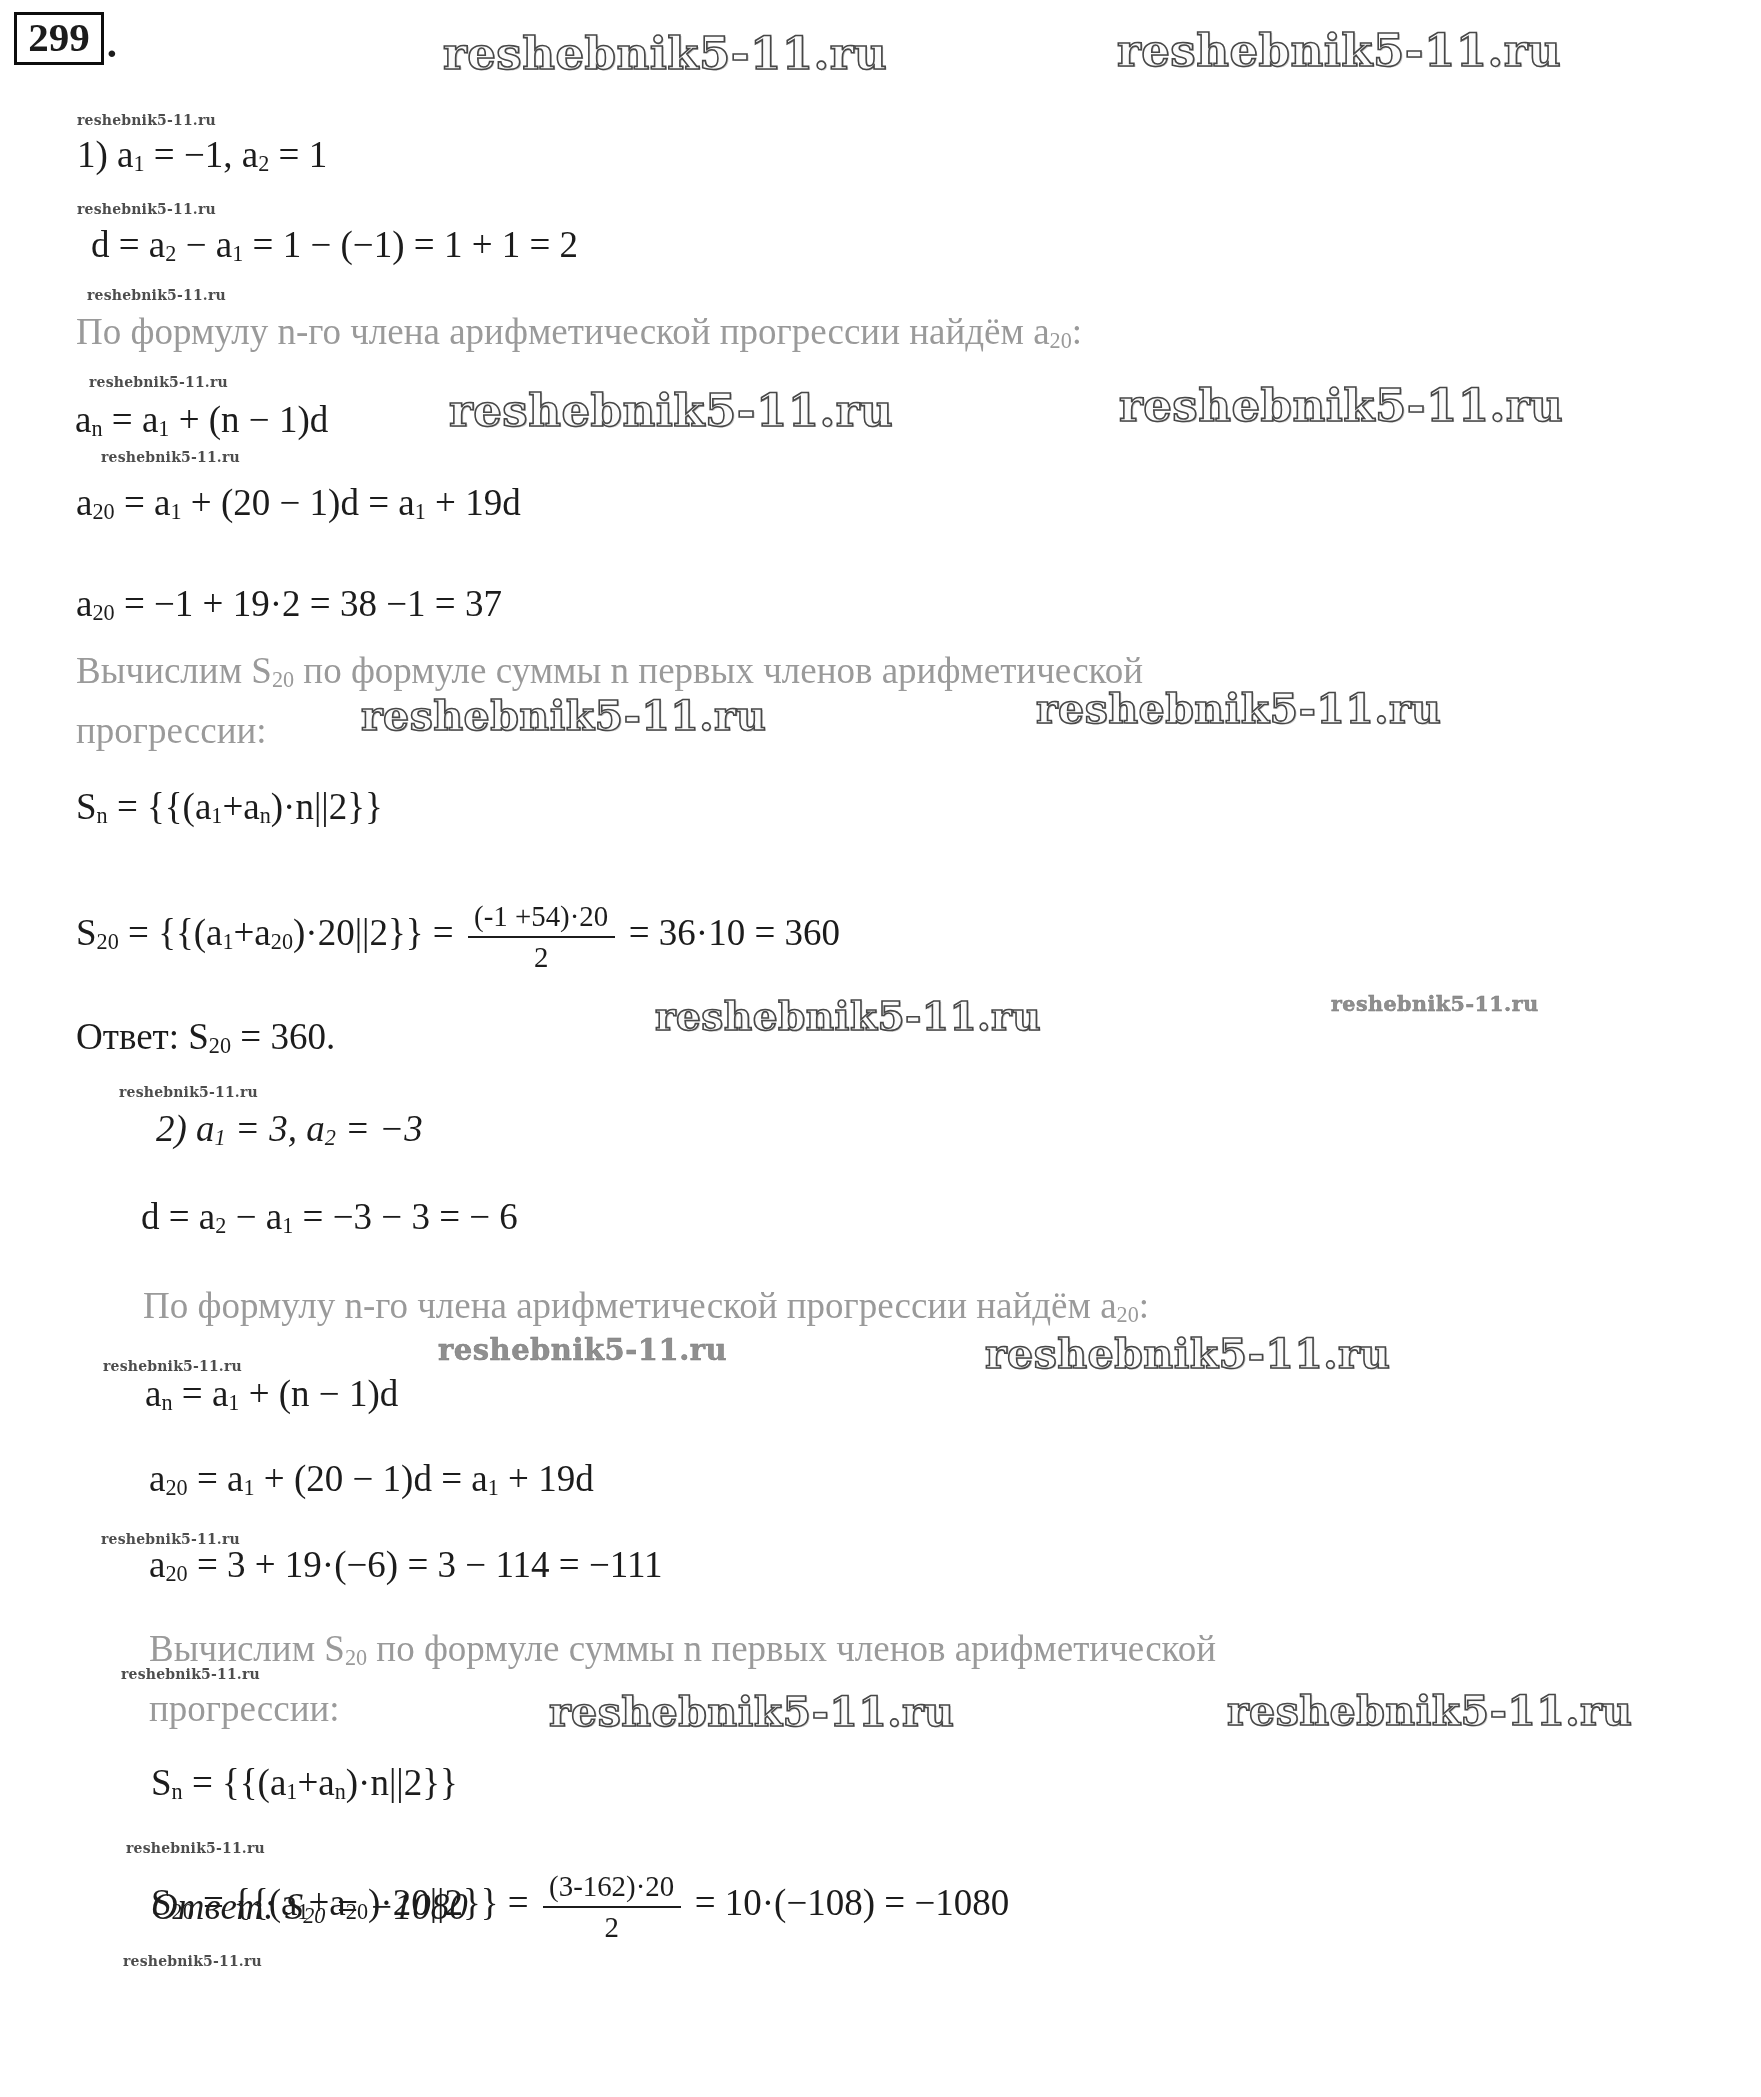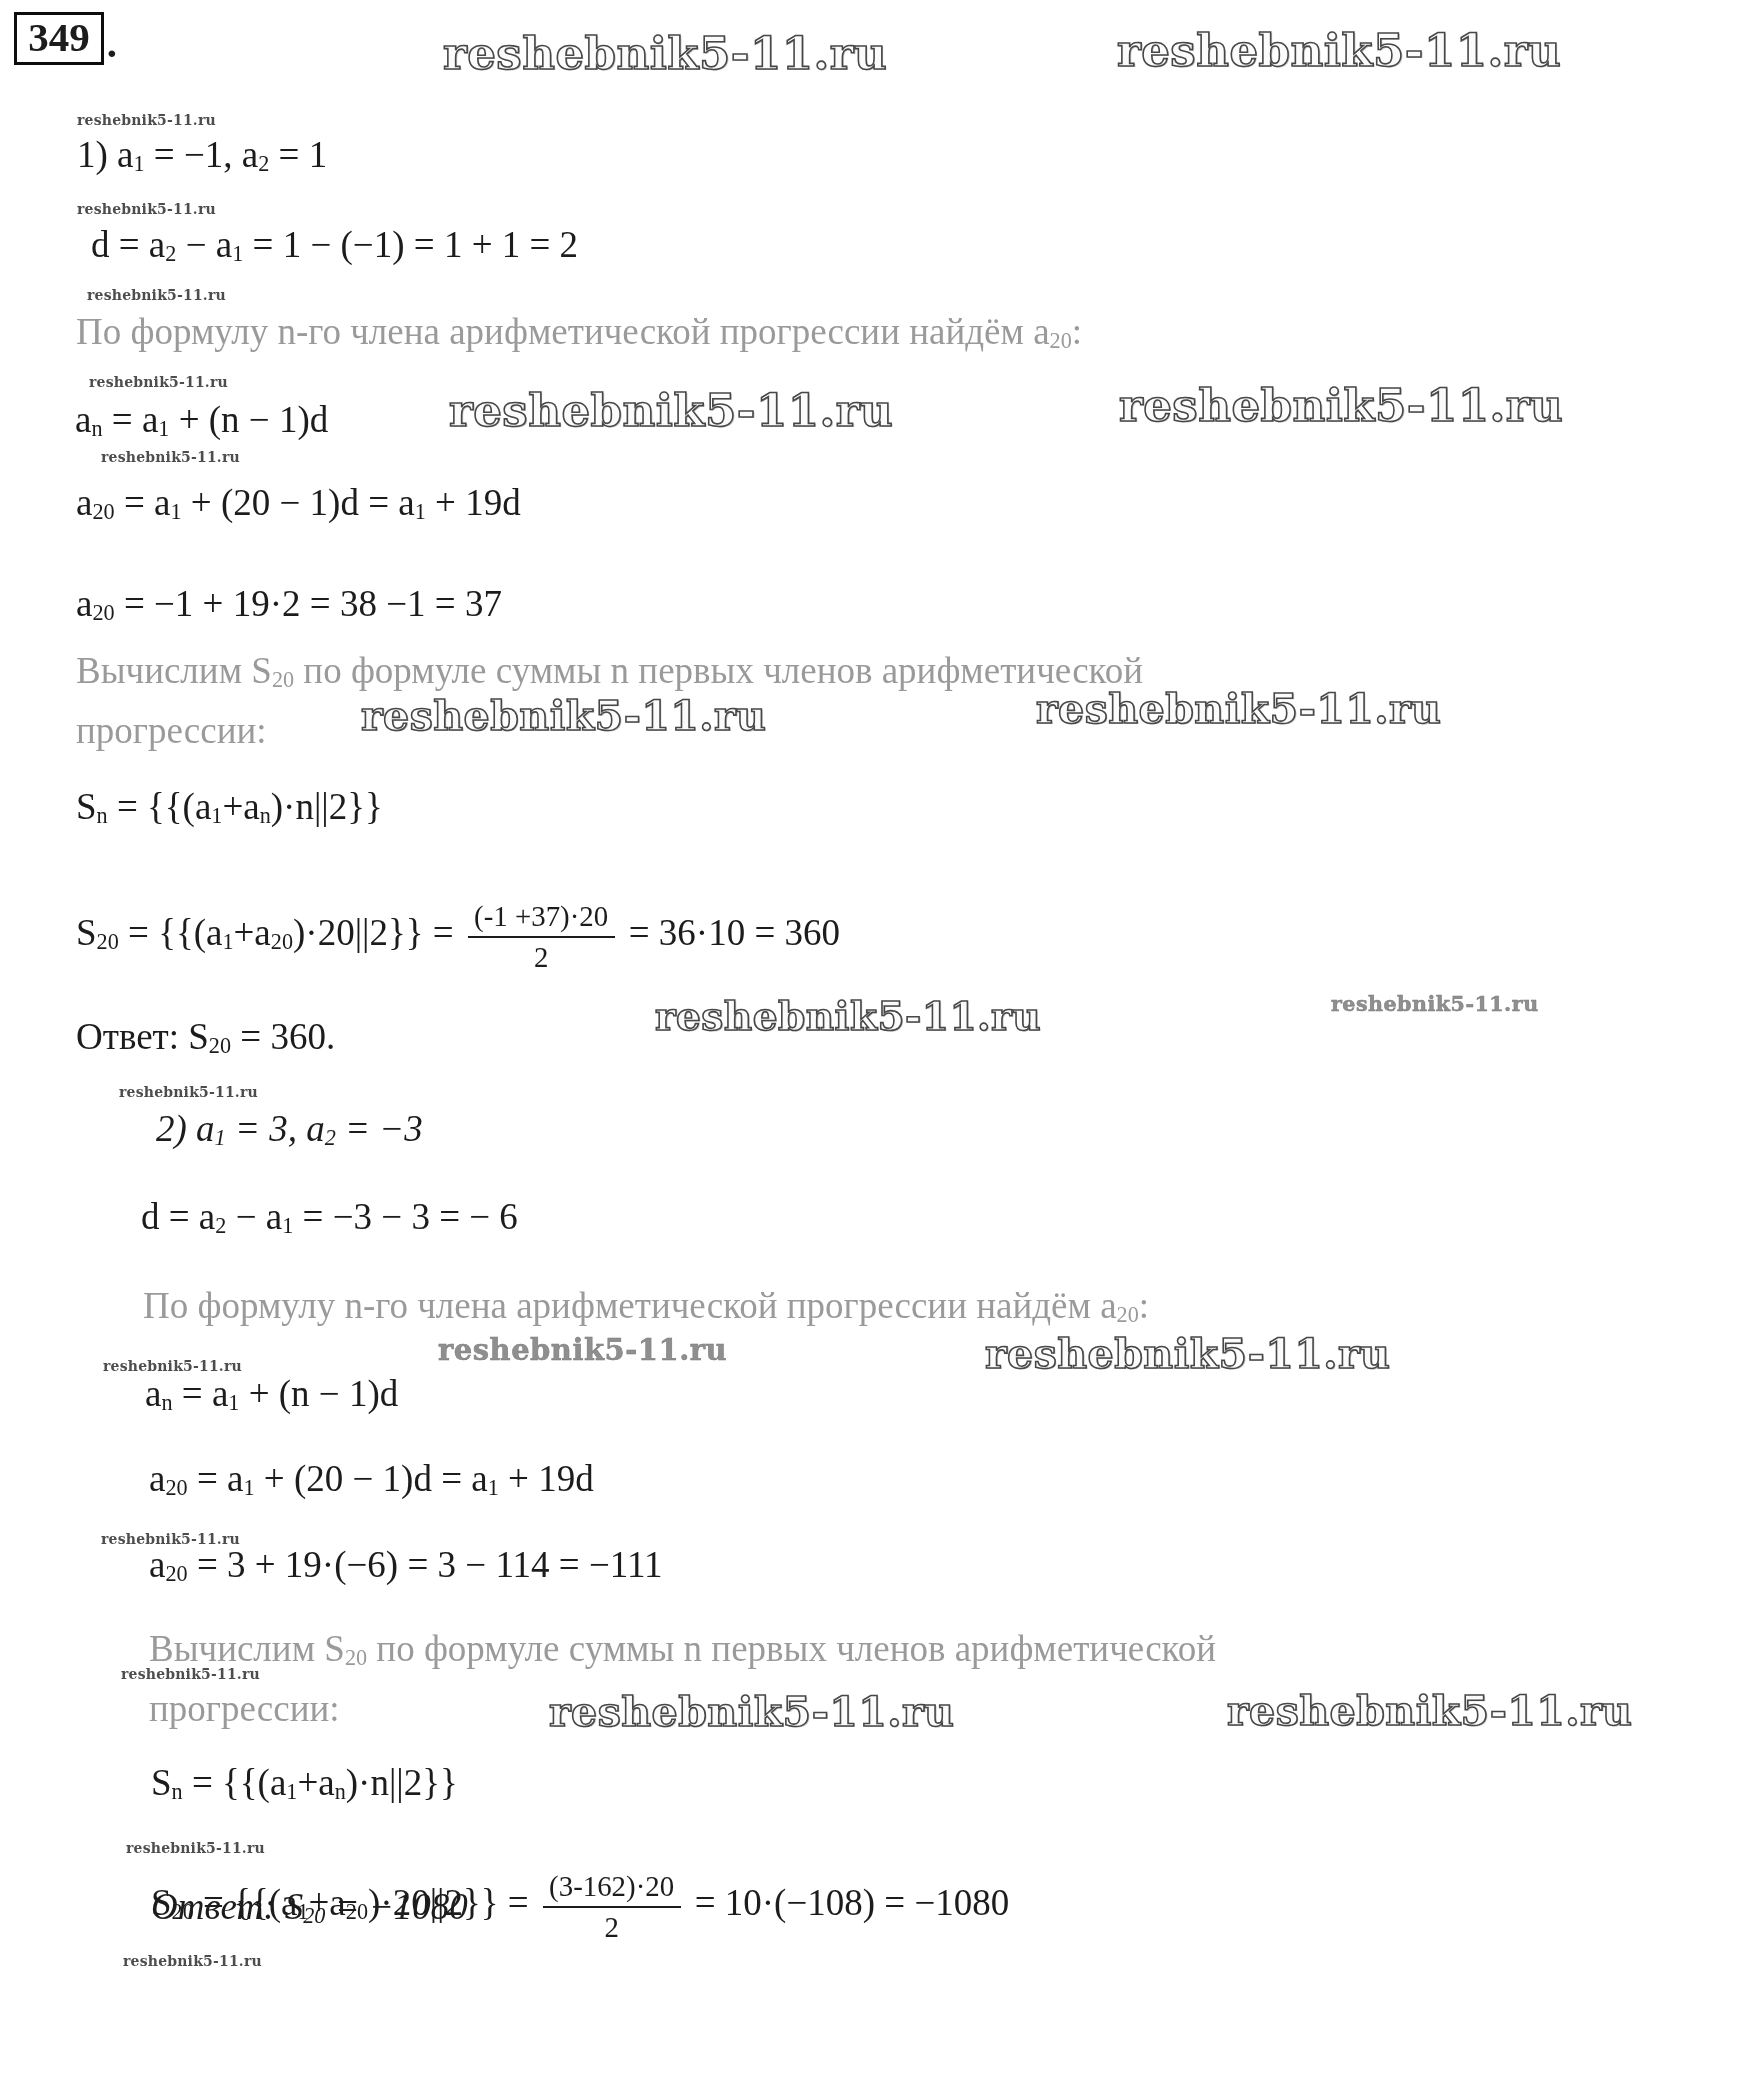--- a/index.html
+++ b/index.html
@@ -98,35 +98,35 @@
     font-size: 14px;
     color: #4d4d4d;
     letter-spacing: 0.2px;
   }
 </style>
 </head>
 <body>
 
 <div class="page">
   <div class="problem-box-wrap">
-    <span class="problem-box">349</span>
+    <span class="problem-box">299</span>
       <span class="problem-period">.</span>
   </div>
   <div class="solution-body" id="solution-body">
       <div class="line" style="left: 77px; top: 134px;">1) a<sub>1</sub> = −1, a<sub>2</sub> = 1</div>
       <div class="line" style="left: 75px; top: 224px; margin-left: 16px;">d = a<sub>2</sub> − a<sub>1</sub> = 1 − (−1) = 1 + 1 = 2</div>
       <div class="line muted" style="left: 76px; top: 311px;">По формулу n-го члена арифметической прогрессии найдём a<sub>20</sub>:</div>
       <div class="line" style="left: 75px; top: 399px;">a<sub>n</sub> = a<sub>1</sub> + (n − 1)d</div>
       <div class="line" style="left: 76px; top: 482px;">a<sub>20</sub> = a<sub>1</sub> + (20 − 1)d = a<sub>1</sub> + 19d</div>
       <div class="line" style="left: 76px; top: 583px;">a<sub>20</sub> = −1 + 19·2 = 38 −1 = 37</div>
       <div class="line muted" style="left: 76px; top: 650px;">Вычислим S<sub>20</sub> по формуле суммы n первых членов арифметической</div>
       <div class="line muted" style="left: 76px; top: 710px;">прогрессии:</div>
       <div class="line" style="left: 76px; top: 786px;">S<sub>n</sub> = {{(a<sub>1</sub>+a<sub>n</sub>)·n||2}}</div>
       <div class="line" style="left: 76px; top: 900px;">S<sub>20</sub> = {{(a<sub>1</sub>+a<sub>20</sub>)·20||2}} = <span class="frac">
-          <span class="num">(-1 +37)·20</span>
+          <span class="num">(-1 +54)·20</span>
           <span class="den">2</span>
         </span> = 36·10 = 360</div>
       <div class="line" style="left: 76px; top: 1016px;">Ответ: S<sub>20</sub> = 360.</div>
       <div class="line" style="left: 156px; top: 1108px; font-style: italic;">2) a<sub>1</sub> = 3, a<sub>2</sub> = −3</div>
       <div class="line" style="left: 141px; top: 1196px;">d = a<sub>2</sub> − a<sub>1</sub> = −3 − 3 = − 6</div>
       <div class="line muted" style="left: 143px; top: 1285px;">По формулу n-го члена арифметической прогрессии найдём a<sub>20</sub>:</div>
       <div class="line" style="left: 145px; top: 1373px;">a<sub>n</sub> = a<sub>1</sub> + (n − 1)d</div>
       <div class="line" style="left: 149px; top: 1458px;">a<sub>20</sub> = a<sub>1</sub> + (20 − 1)d = a<sub>1</sub> + 19d</div>
       <div class="line" style="left: 149px; top: 1544px;">a<sub>20</sub> = 3 + 19·(−6) = 3 − 114 = −111</div>
       <div class="line muted" style="left: 149px; top: 1628px;">Вычислим S<sub>20</sub> по формуле суммы n первых членов арифметической</div>

